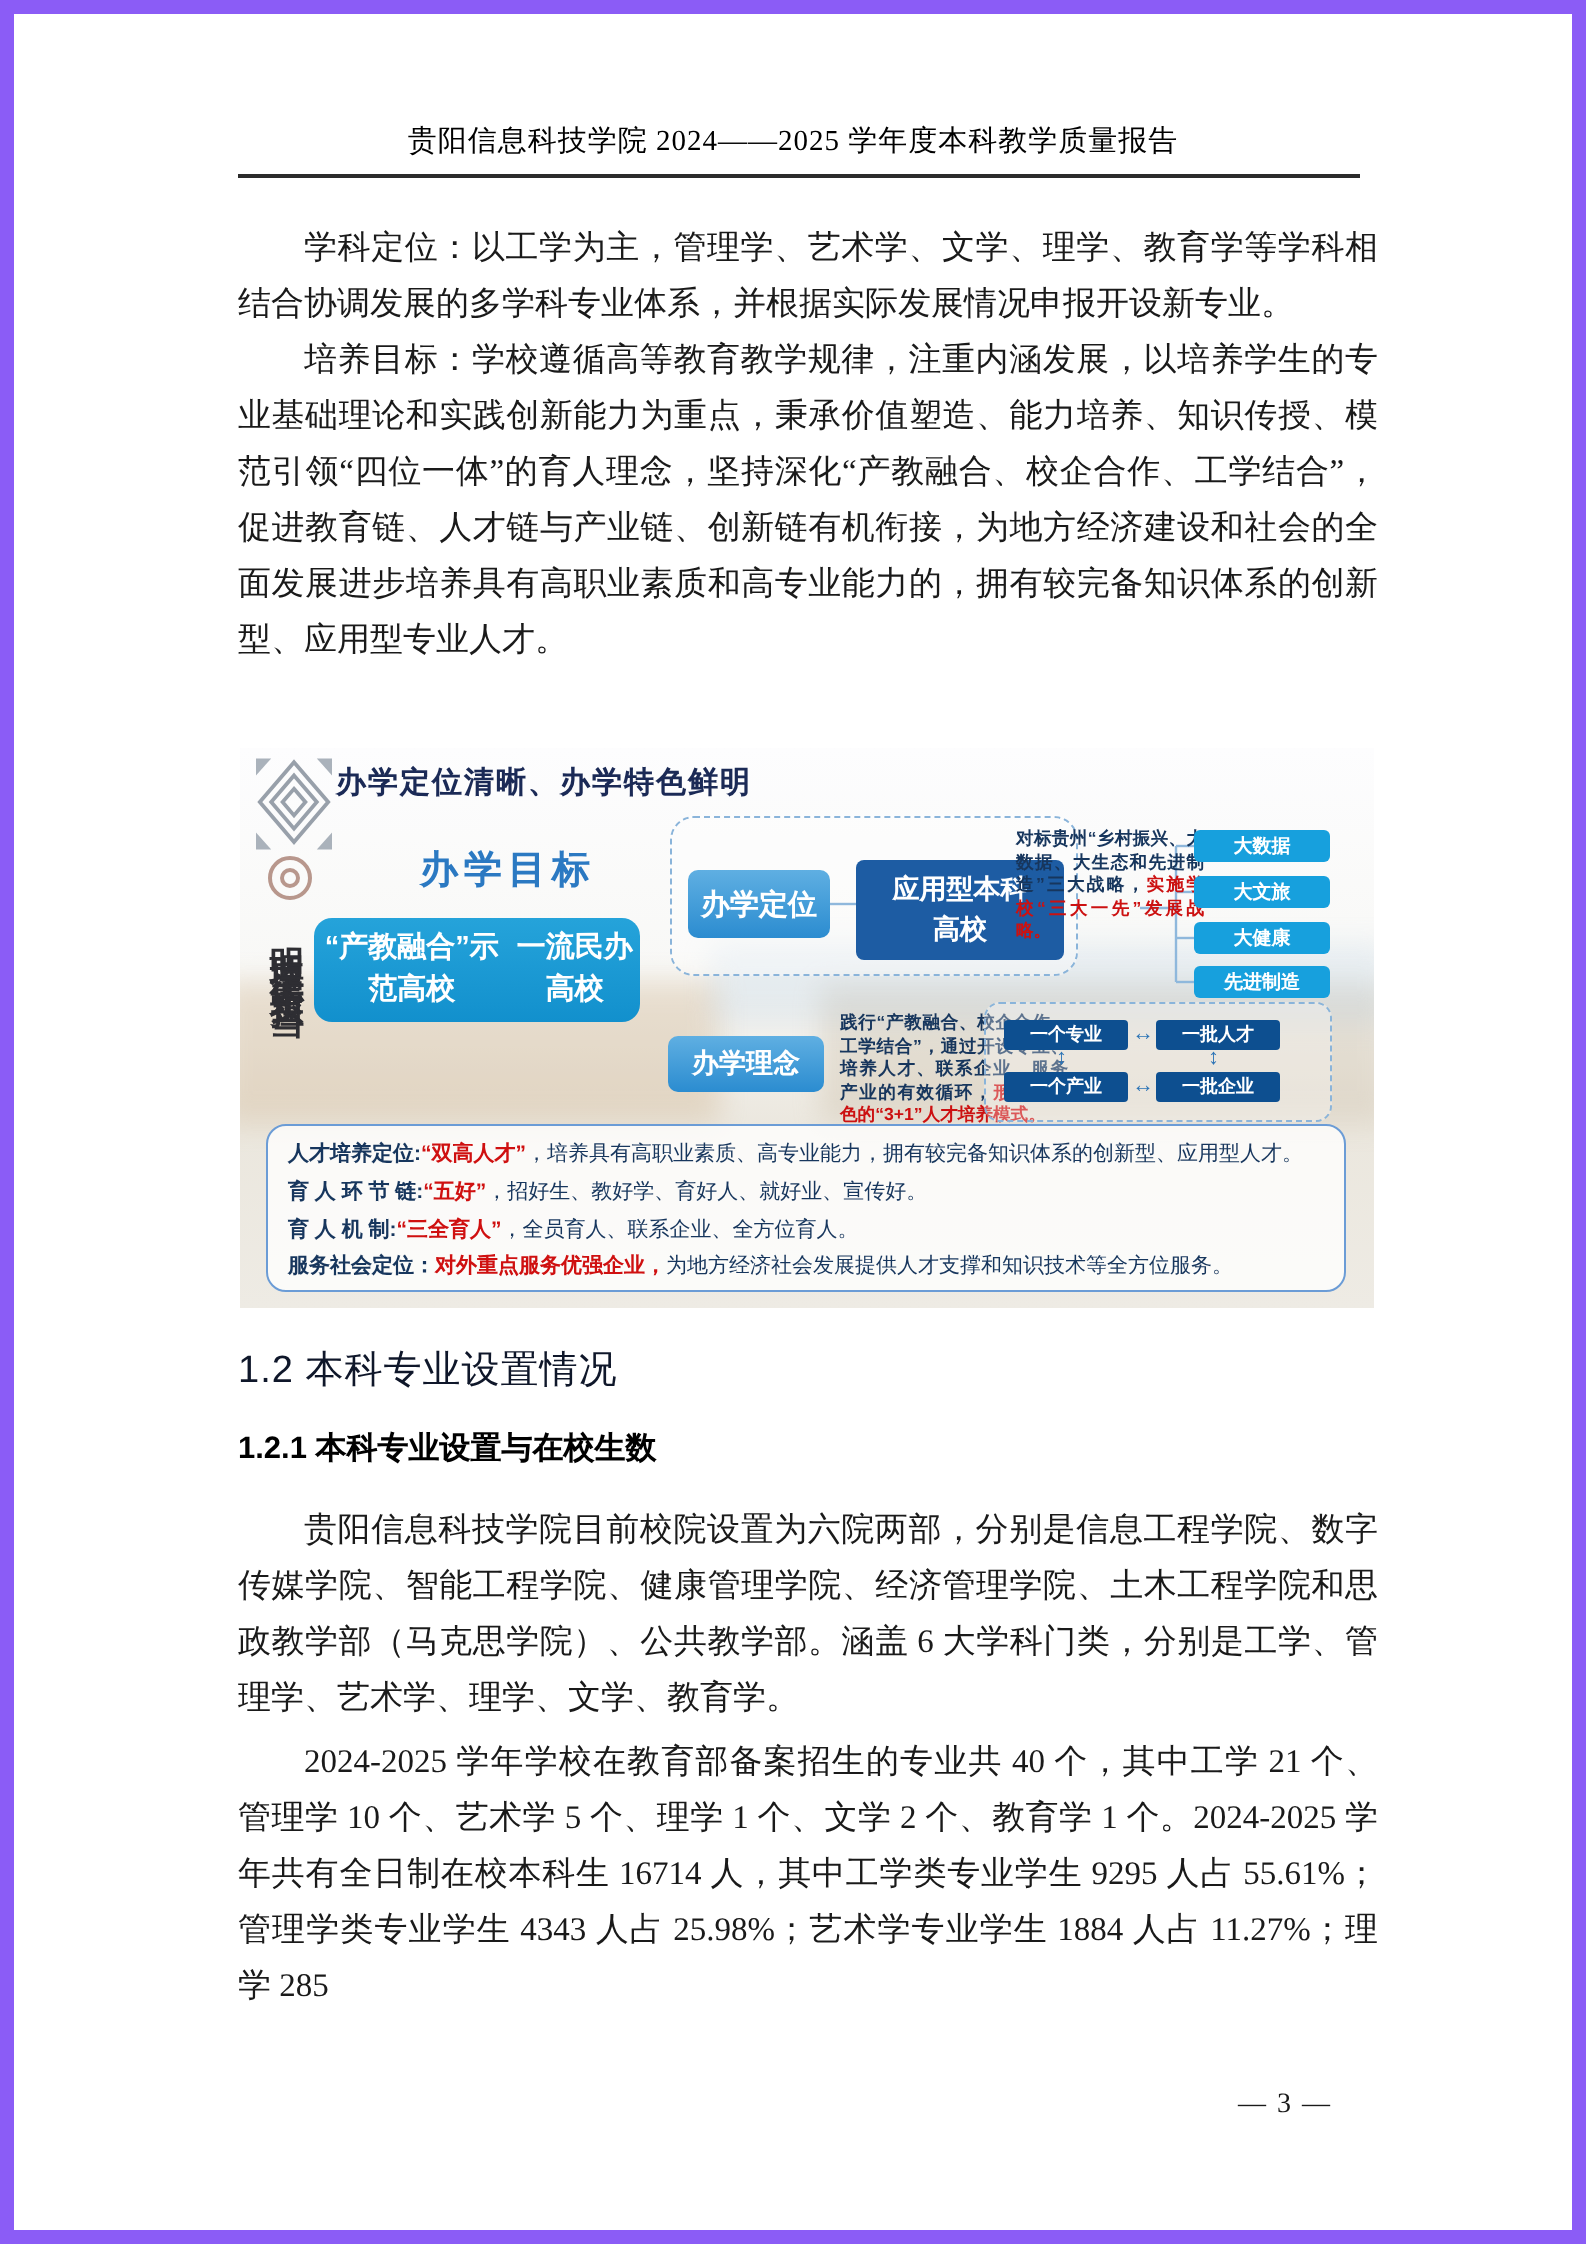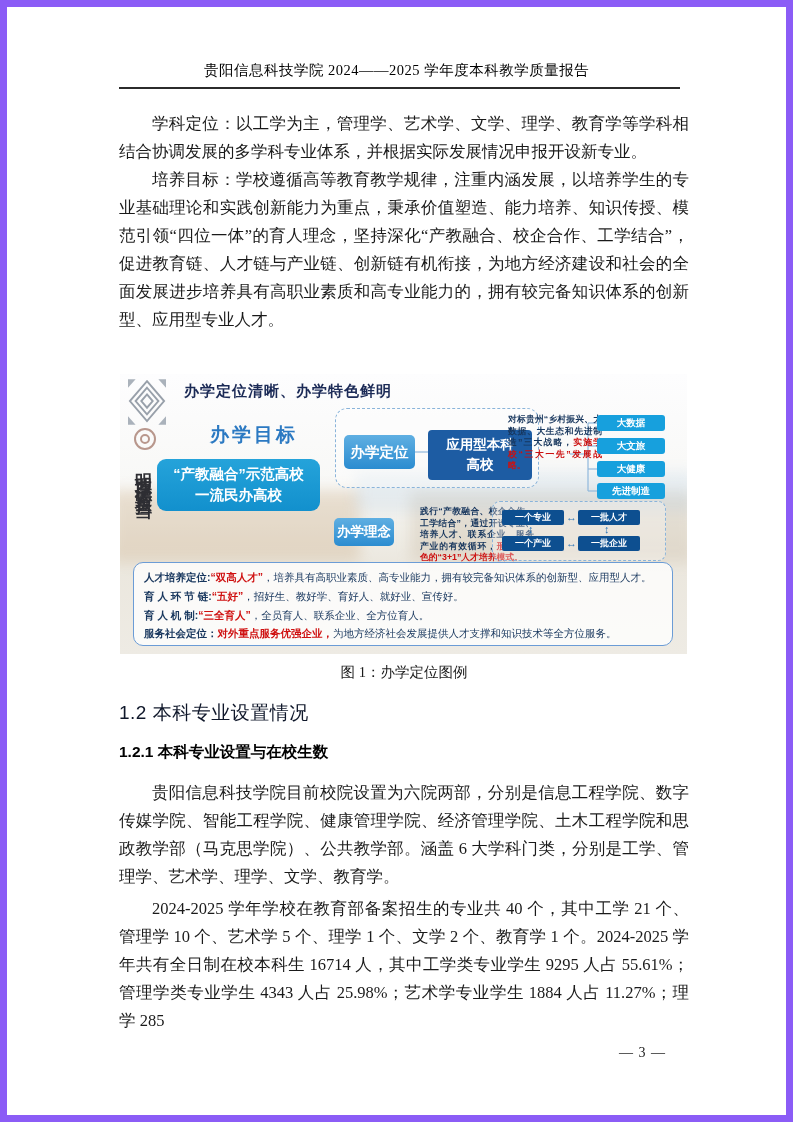--- a/index.html
+++ b/index.html
@@ -44,43 +44,43 @@
     content:"";position:absolute;left:4px;top:4px;width:10px;height:10px;border-radius:50%;
     border:2px solid #a87f72;box-sizing:border-box;
   }
   .motto{
     position:absolute;left:12px;top:86px;height:180px;
     writing-mode:vertical-rl;text-orientation:upright;
     font-family:"Liberation Serif","DejaVu Serif",serif;
     font-size:17px;font-weight:bold;letter-spacing:4px;color:#2e2e33;
   }
   .fig-banner{
-    position:absolute;left:64px;top:8px;font-size:15px;font-weight:bold;
+    position:absolute;left:48px;top:8px;font-size:15px;font-weight:bold;
     color:#1b2a56;letter-spacing:1px;
   }
   .goal-label{
     position:absolute;left:44px;top:48px;width:180px;text-align:center;
     font-size:19px;font-weight:bold;color:#2b79c2;letter-spacing:3px;
   }
   .goal-box{
     position:absolute;left:37px;top:85px;width:163px;height:52px;border-radius:9px;
     background:linear-gradient(180deg,#25a3da,#1290cd);
     color:#fff;font-weight:bold;font-size:14.5px;line-height:1.45;
-    display:flex;flex-direction:column;align-items:center;justify-content:center;text-align:center;
+    display:flex;flex-direction:row;align-items:center;justify-content:center;text-align:center;
   }
   .dashed-box{position:absolute;border:1.5px dashed #8ab4da;border-radius:12px;}
   .dash-top{left:215px;top:34px;width:202px;height:78px;background:rgba(255,255,255,.35);}
   .dash-bottom{left:372px;top:127px;width:172px;height:58px;background:rgba(255,255,255,.30);border-radius:8px;}
   .pos-box,.phil-box{
     position:absolute;border-radius:5px;color:#fff;font-weight:bold;
     background:linear-gradient(180deg,#5fafe2,#2b8cd0);
     display:flex;align-items:center;justify-content:center;
   }
   .pos-box{left:224px;top:61px;width:71px;height:34px;font-size:14.5px;}
-  .phil-box{left:214px;top:144px;width:60px;height:28px;font-size:13.5px;}
+  .phil-box{left:214px;top:144px;width:78px;height:28px;font-size:13.5px;}
   .app-box{
     position:absolute;left:308px;top:56px;width:104px;height:50px;border-radius:4px;
     background:#1d5ca3;color:#fff;font-weight:bold;font-size:13.5px;line-height:1.45;
     display:flex;flex-direction:column;align-items:center;justify-content:center;text-align:center;
   }
   .conn-svg{position:absolute;left:0;top:0;width:567px;height:280px;pointer-events:none;}
   .small-note{
     position:absolute;font-size:8.8px;line-height:11.5px;font-weight:bold;
     color:#17365d;text-align:justify;
   }
@@ -224,21 +224,20 @@
         </div>
         <div class="panel-line">
           <span class="panel-label">育 人 机 制:</span><span class="panel-red">“三全育人”</span><span class="panel-rest">，全员育人、联系企业、全方位育人。</span>
         </div>
         <div class="panel-line">
           <span class="panel-label">服务社会定位：</span><span class="panel-red">对外重点服务优强企业，</span><span class="panel-rest">为地方经济社会发展提供人才支撑和知识技术等全方位服务。</span>
         </div>
       </div>
     </div>
 
-    <div class="caption">图 1：办学定位图例</div>
 
     <h2 class="sec">1.2 本科专业设置情况</h2>
     <h3 class="subsec">1.2.1 本科专业设置与在校生数</h3>
 
     <p class="body" id="p3">贵阳信息科技学院目前校院设置为六院两部，分别是信息工程学院、数字传媒学院、智能工程学院、健康管理学院、经济管理学院、土木工程学院和思政教学部（马克思学院）、公共教学部。涵盖 6 大学科门类，分别是工学、管理学、艺术学、理学、文学、教育学。</p>
     <p class="body" id="p4">2024-2025 学年学校在教育部备案招生的专业共 40 个，其中工学 21 个、管理学 10 个、艺术学 5 个、理学 1 个、文学 2 个、教育学 1 个。2024-2025 学年共有全日制在校本科生 16714 人，其中工学类专业学生 9295 人占 55.61%；管理学类专业学生 4343 人占 25.98%；艺术学专业学生 1884 人占 11.27%；理学 285</p>
   </div>
 
   <div class="page-number">— 3 —</div>
 </div>

